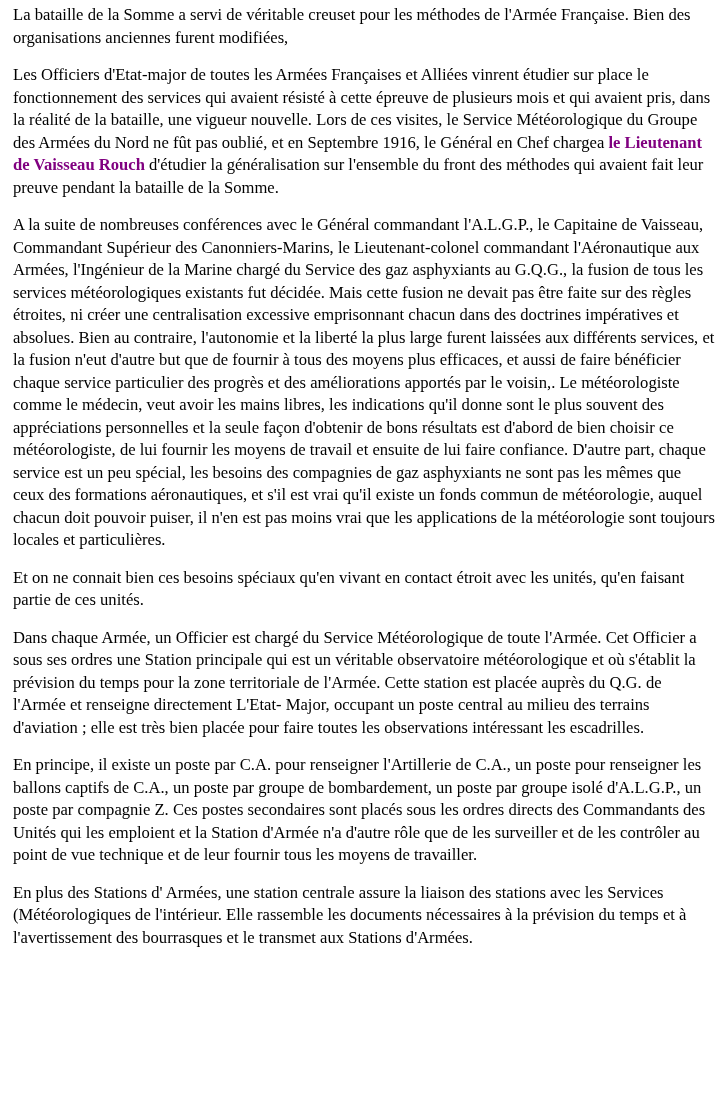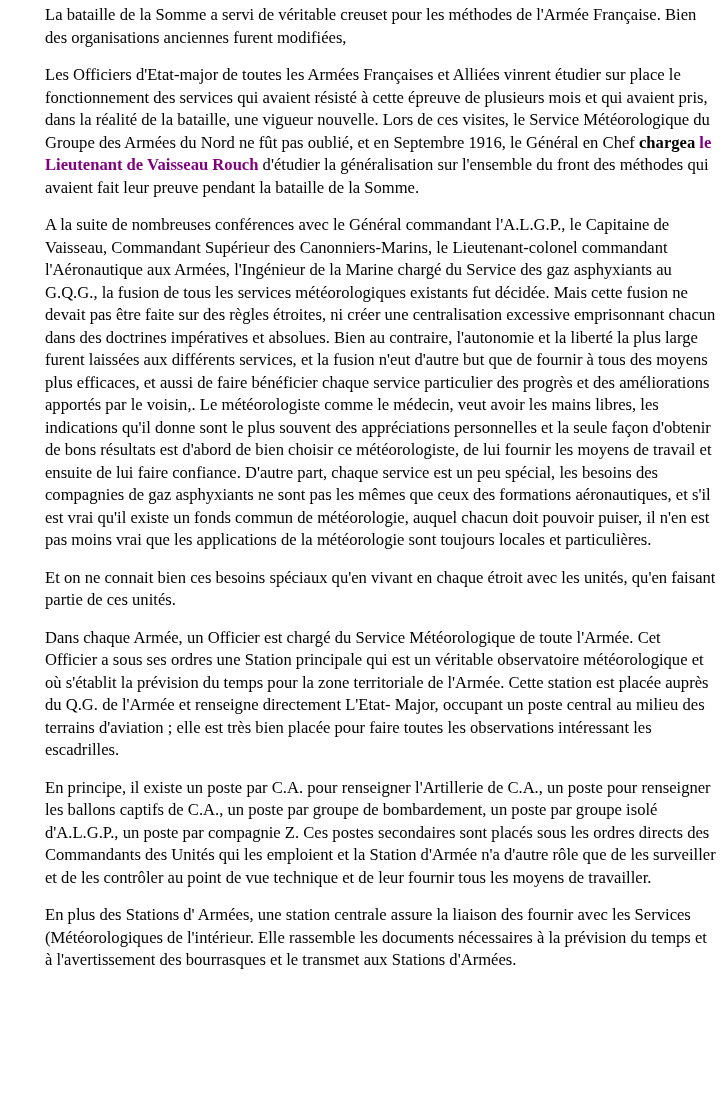--- a/index.html
+++ b/index.html
@@ -11,40 +11,39 @@
       width: 722px;
       height: 1112px;
       overflow: hidden;
       font-family: "Liberation Serif", "DejaVu Serif", serif;
       font-size: 16.6px;
       line-height: 22.5px;
       color: #000000;
     }
     .page {
       padding: 4px 6px 0 13px;
-      margin-left: 32px;
     }
     p {
       margin: 0 0 15px 0;
     }
-    .bold { font-weight: bold; }
+    .bold { font-weight: normal; }
     .link-name { font-weight: bold; color: #800080; }
   </style>
 </head>
 <body>
 
 <div class="page">
   <p>La bataille de la Somme a servi de véritable creuset pour les méthodes de l'Armée Française. Bien des organisations anciennes furent modifiées,</p>
 
   <p><span>Les Officiers d'Etat-major de toutes les Armées Françaises et Alliées vinrent étudier sur place le fonctionnement des services qui avaient résisté à cette épreuve de plusieurs mois et qui avaient pris, dans la réalité de la bataille, une vigueur nouvelle. Lors de ces visites, le Service Météorologique du Groupe des Armées du Nord ne fût pas oublié, et en Septembre 1916, le Général en Chef </span><span class="bold">chargea</span><span> </span><span class="link-name">le Lieutenant de Vaisseau Rouch</span><span> d'étudier la généralisation sur l'ensemble du front des méthodes qui avaient fait leur preuve pendant la bataille de la Somme.</span></p>
 
   <p>A la suite de nombreuses conférences avec le Général commandant l'A.L.G.P., le Capitaine de Vaisseau, Commandant Supérieur des Canonniers-Marins, le Lieutenant-colonel commandant l'Aéronautique aux Armées, l'Ingénieur de la Marine chargé du Service des gaz asphyxiants au G.Q.G., la fusion de tous les services météorologiques existants fut décidée. Mais cette fusion ne devait pas être faite sur des règles étroites, ni créer une centralisation excessive emprisonnant chacun dans des doctrines impératives et absolues. Bien au contraire, l'autonomie et la liberté la plus large furent laissées aux différents services, et la fusion n'eut d'autre but que de fournir à tous des moyens plus efficaces, et aussi de faire bénéficier chaque service particulier des progrès et des améliorations apportés par le voisin,. Le météorologiste comme le médecin, veut avoir les mains libres, les indications qu'il donne sont le plus souvent des appréciations personnelles et la seule façon d'obtenir de bons résultats est d'abord de bien choisir ce météorologiste, de lui fournir les moyens de travail et ensuite de lui faire confiance. D'autre part, chaque service est un peu spécial, les besoins des compagnies de gaz asphyxiants ne sont pas les mêmes que ceux des formations aéronautiques, et s'il est vrai qu'il existe un fonds commun de météorologie, auquel chacun doit pouvoir puiser, il n'en est pas moins vrai que les applications de la météorologie sont toujours locales et particulières.</p>
 
-  <p>Et on ne connait bien ces besoins spéciaux qu'en vivant en chaque étroit avec les unités, qu'en faisant partie de ces unités.</p>
+  <p>Et on ne connait bien ces besoins spéciaux qu'en vivant en contact étroit avec les unités, qu'en faisant partie de ces unités.</p>
 
 
   <p>Dans chaque Armée, un Officier est chargé du Service Météorologique de toute l'Armée. Cet Officier a sous ses ordres une Station principale qui est un véritable observatoire météorologique et où s'établit la prévision du temps pour la zone territoriale de l'Armée. Cette station est placée auprès du Q.G. de l'Armée et renseigne directement L'Etat- Major, occupant un poste central au milieu des terrains d'aviation ; elle est très bien placée pour faire toutes les observations intéressant les escadrilles.</p>
 
 
   <p>En principe, il existe un poste par C.A. pour renseigner l'Artillerie de C.A., un poste pour renseigner les ballons captifs de C.A., un poste par groupe de bombardement, un poste par groupe isolé d'A.L.G.P., un poste par compagnie Z. Ces postes secondaires sont placés sous les ordres directs des Commandants des Unités qui les emploient et la Station d'Armée n'a d'autre rôle que de les surveiller et de les contrôler au point de vue technique et de leur fournir tous les moyens de travailler.</p>
 
-  <p>En plus des Stations d' Armées, une station centrale assure la liaison des fournir avec les Services (Météorologiques de l'intérieur. Elle rassemble les documents nécessaires à la prévision du temps et à l'avertissement des bourrasques et le transmet aux Stations d'Armées.</p>
+  <p>En plus des Stations d' Armées, une station centrale assure la liaison des stations avec les Services (Météorologiques de l'intérieur. Elle rassemble les documents nécessaires à la prévision du temps et à l'avertissement des bourrasques et le transmet aux Stations d'Armées.</p>
 </div>
 
 </body></html>

